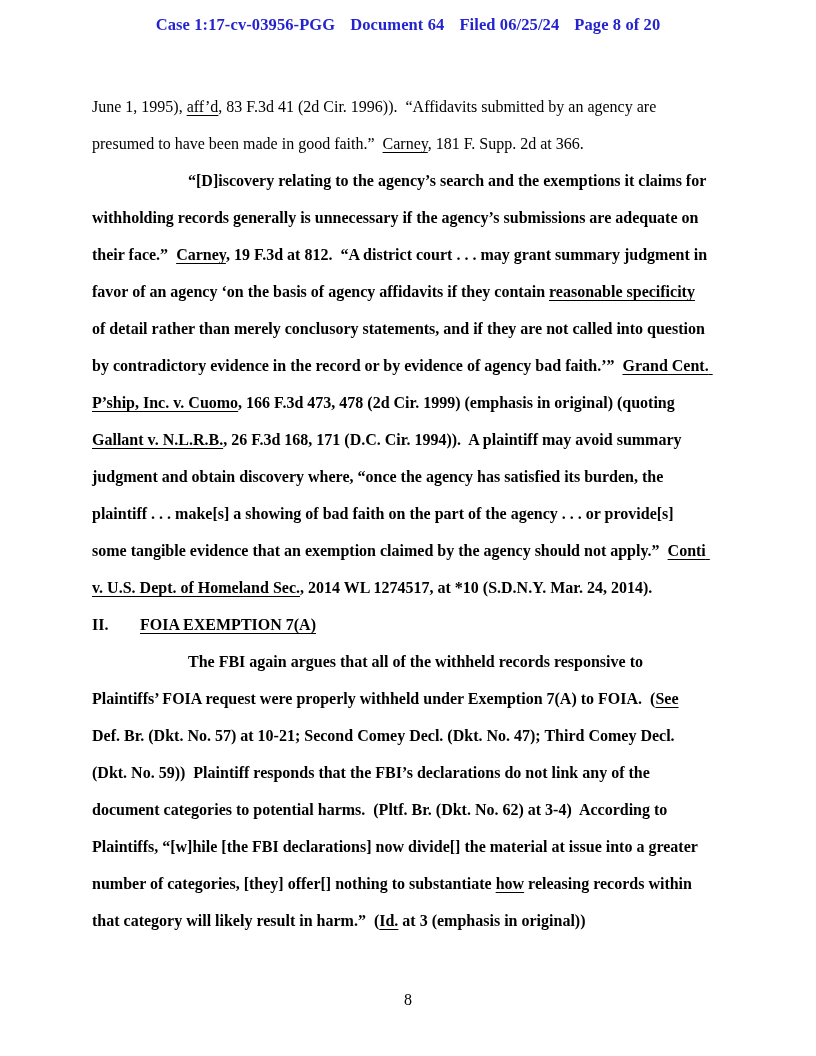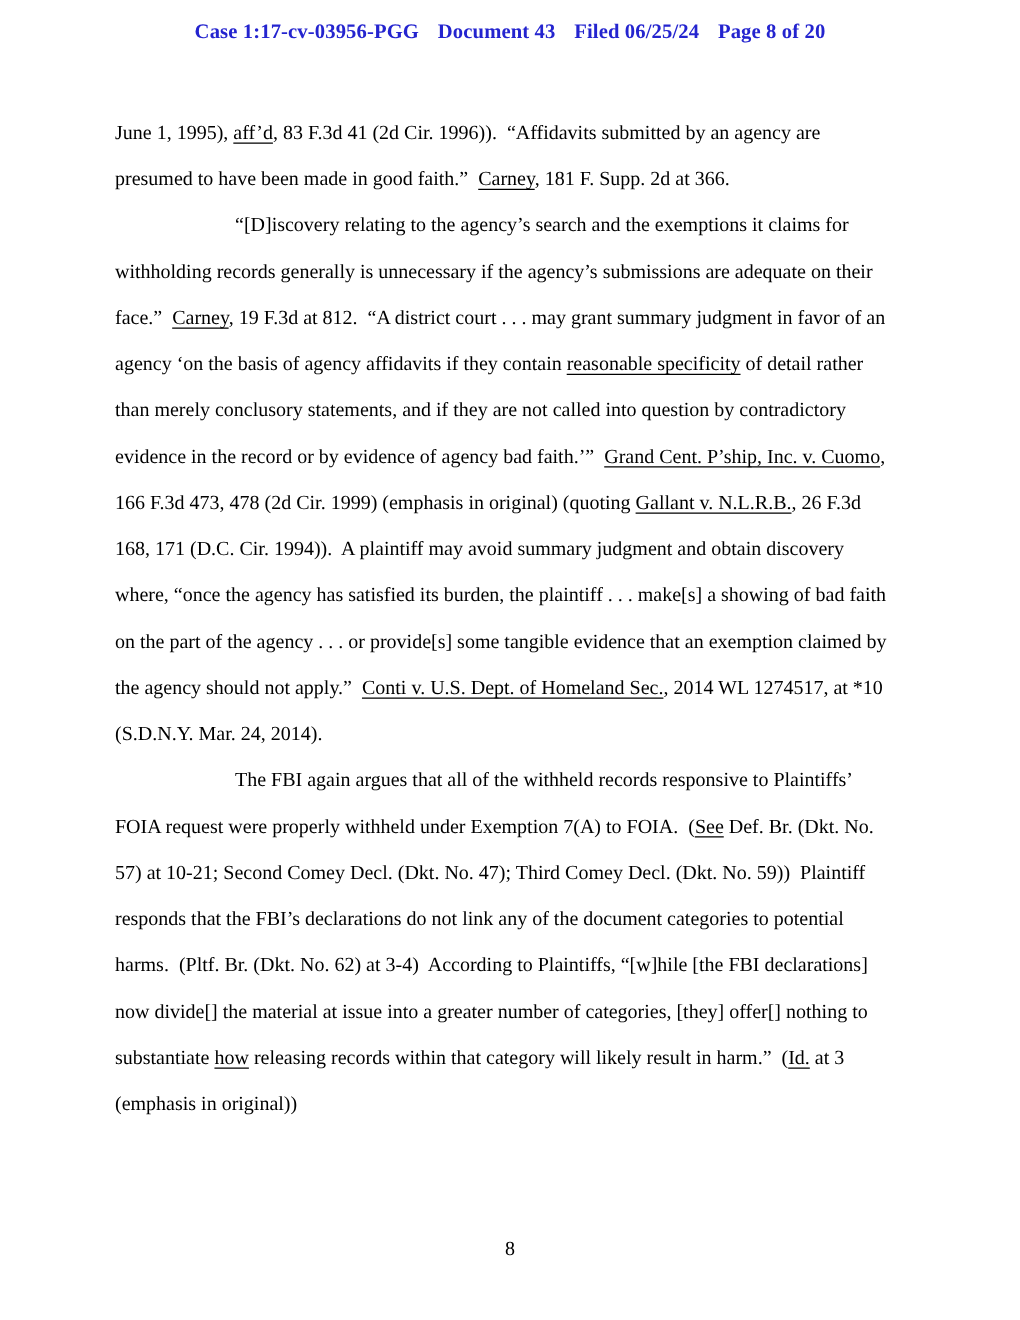--- a/index.html
+++ b/index.html
@@ -26,43 +26,44 @@
   .doc-body {
     position: absolute;
     top: 88px; left: 92px; right: 106px;
     font-size: 16px;
     line-height: 37px;
     text-align: left;
   }
   .para {
     white-space: pre-wrap;
   }
-  .para.indent { text-indent: 96px; }
+  .para.indent { text-indent: 96px; font-weight: bold; }
   .u { text-decoration: underline; text-underline-offset: 3px; text-align: center; }
   .heading { font-weight: bold; }
   .h-num { display: inline-block; width: 48px; }
   .h-title { text-decoration: underline; text-underline-offset: 3px; }
   .page-number {
     position: absolute; top: 991px; left: 0; right: 0;
     text-align: center; font-size: 16px;
   }
 </style>
 </head>
 <body>
 
 <div class="page">
 
   <header class="ecf-header" style="color: rgb(36, 36, 207);">
     <span>Case 1:17-cv-03956-PGG</span>
-    <span>Document 43</span>
+    <span>Document 64</span>
     <span>Filed 06/25/24</span>
     <span>Page 8 of 20</span>
   </header>
 
   <main class="doc-body" id="doc-body">
       <p class="para"><span>June 1, 1995), </span><span class="u">aff’d</span><span>, 83 F.3d 41 (2d Cir. 1996)).  “Affidavits submitted by an agency are presumed to have been made in good faith.”  </span><span class="u">Carney</span><span>, 181 F. Supp. 2d at 366.</span></p>
       <p class="para indent"><span>“[D]iscovery relating to the agency’s search and the exemptions it claims for withholding records generally is unnecessary if the agency’s submissions are adequate on their face.”  </span><span class="u">Carney</span><span>, 19 F.3d at 812.  “A district court . . . may grant summary judgment in favor of an agency ‘on the basis of agency affidavits if they contain </span><span class="u">reasonable specificity</span><span> of detail rather than merely conclusory statements, and if they are not called into question by contradictory evidence in the record or by evidence of agency bad faith.’”  </span><span class="u">Grand Cent. P’ship, Inc. v. Cuomo</span><span>, 166 F.3d 473, 478 (2d Cir. 1999) (emphasis in original) (quoting </span><span class="u">Gallant v. N.L.R.B.</span><span>, 26 F.3d 168, 171 (D.C. Cir. 1994)).  A plaintiff may avoid summary judgment and obtain discovery where, “once the agency has satisfied its burden, the plaintiff . . . make[s] a showing of bad faith on the part of the agency . . . or provide[s] some tangible evidence that an exemption claimed by the agency should not apply.”  </span><span class="u">Conti v. U.S. Dept. of Homeland Sec.</span><span>, 2014 WL 1274517, at *10 (S.D.N.Y. Mar. 24, 2014).</span></p>
+      <p class="para heading"><span class="h-num">II.</span><span class="h-title">FOIA EXEMPTION 7(A)</span></p>
       <p class="para indent"><span>The FBI again argues that all of the withheld records responsive to Plaintiffs’ FOIA request were properly withheld under Exemption 7(A) to FOIA.  (</span><span class="u">See</span><span> Def. Br. (Dkt. No. 57) at 10-21; Second Comey Decl. (Dkt. No. 47); Third Comey Decl. (Dkt. No. 59))  Plaintiff responds that the FBI’s declarations do not link any of the document categories to potential harms.  (Pltf. Br. (Dkt. No. 62) at 3-4)  According to Plaintiffs, “[w]hile [the FBI declarations] now divide[] the material at issue into a greater number of categories, [they] offer[] nothing to substantiate </span><span class="u">how</span><span> releasing records within that category will likely result in harm.”  (</span><span class="u">Id.</span><span> at 3 (emphasis in original))</span></p>
     </main>
 
   <footer class="page-number">8</footer>
 
 </div>
 
 </body></html>

